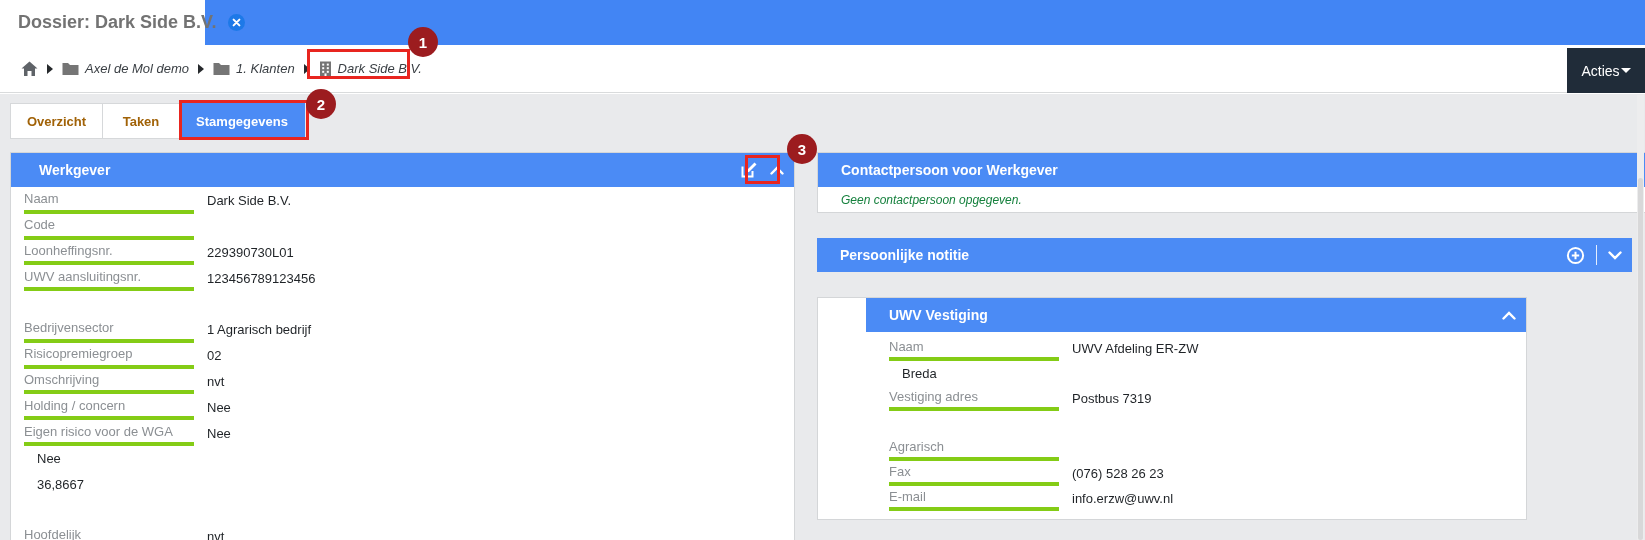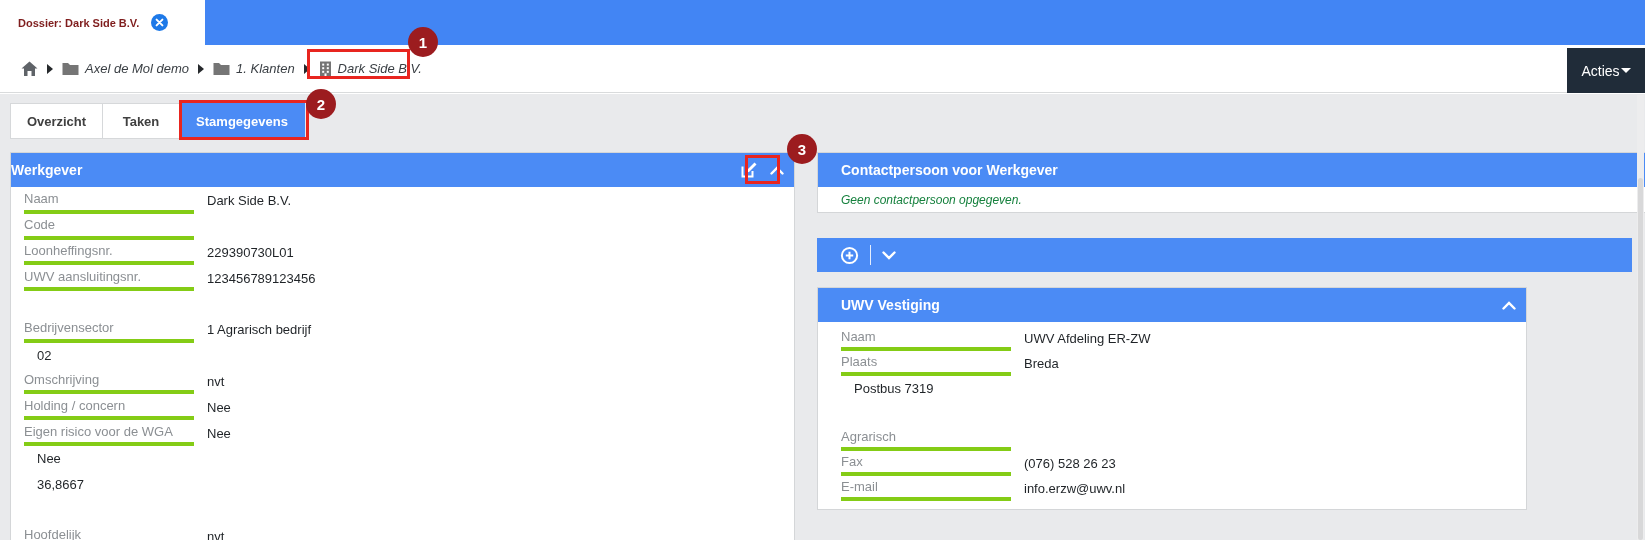--- a/index.html
+++ b/index.html
@@ -7,21 +7,21 @@
   body {
     position:relative; overflow:hidden; background:#ffffff;
     font-family:"Liberation Sans", sans-serif; -webkit-text-size-adjust:none;
   }
   
   .topbar { position:absolute; left:0; top:0; width:1645px; height:45px; background:#4285f4; }
   .window-tab {
     position:absolute; left:0; top:0; width:205px; height:45px; background:#ffffff;
     display:flex; align-items:center; padding:0 12px 0 18px; gap:12px;
   }
-  .window-tab .ttl { color:#7f1d1d; font-size:11px; font-weight:700; white-space:nowrap; }
+  .window-tab .ttl { color:#737373; font-size:18px; font-weight:700; white-space:nowrap; }
   .closeicon { width:17px; height:17px; flex:0 0 17px; cursor:pointer; }
   
   .crumbbar {
     position:absolute; left:0; top:45px; width:1645px; height:48px; background:#ffffff;
     border-bottom:1px solid #d9dbdc; display:flex; align-items:center; padding-left:21px;
   }
   .crumb { display:flex; align-items:center; gap:9px; }
   .crumb-item { display:flex; align-items:center; gap:6px; cursor:pointer;font-style:italic; }
   .crumb-label { font-size:13px; color:#3a3f44; white-space:nowrap; }
   .sep { width:0; height:0; border-left:6px solid #26292c; border-top:5px solid transparent; border-bottom:5px solid transparent; }
@@ -30,40 +30,40 @@
     color:#ffffff; font-size:14px; display:flex; align-items:center; justify-content:center; gap:1px; cursor:pointer;
   }
   .caret-down { width:0; height:0; border-top:5px solid #ffffff; border-left:5px solid transparent; border-right:5px solid transparent; }
   
   .content-bg { position:absolute; left:0; top:94px; width:1645px; height:446px; background:#e9eaec; }
   
   .tabs { position:absolute; left:10px; top:103px; display:flex; }
   .tab {
     height:36px; background:#ffffff; border:1px solid #d6d8da; margin-left:-1px;
     display:flex; align-items:center; justify-content:center;
-    color:#404040; font-size:13px; font-weight:700; cursor:pointer; white-space:nowrap;
+    color:#a16207; font-size:13px; font-weight:700; cursor:pointer; white-space:nowrap;
   }
   .tab:first-child { margin-left:0; }
   .tab.active { background:#4b8bf5; border-color:#4b8bf5; color:#ffffff; }
   .tab.t1 { width:93px; } .tab.t2 { width:78px; } .tab.t3 { width:126px; }
   
   .panel { position:absolute; background:#ffffff; border:1px solid #d4d6d8; }
   .phead {
     height:34px; background:#4b8bf5; display:flex; align-items:center;
     color:#ffffff; font-size:14px; font-weight:700;
   }
   .phead .ptitle { flex:1 1 auto; white-space:nowrap; }
   .hicons { display:flex; align-items:center; gap:11px; margin-right:10px; }
   .hicon { display:flex; align-items:center; justify-content:center; cursor:pointer; }
   .hdivider { width:1px; height:20px; background:rgba(255,255,255,.85); }
   .left-panel  { left:10px;  top:152px; width:785px; height:420px; }
-  .left-panel .phead  { padding-left:0; }
+  .left-panel .phead  { padding-left:28px; }
   .panel-a { left:817px; top:152px; width:962px; height:61px; }
   .panel-b { left:817px; top:238px; width:815px; height:34px; border:none; }
-  .panel-c { left:817px; top:287px; width:710px; height:223px; }
+  .panel-c { left:817px; top:297px; width:710px; height:223px;padding-left:48px; }
   .panel-a .phead, .panel-b .phead, .panel-c .phead { padding-left:23px; }
   .pbody-left  { padding:1px 0 0 13px; }
   .pbody-right { padding:4px 0 0 23px; }
   .empty-note { padding:6px 0 0 23px; font-size:12px; font-style:italic; color:#15803d; }
   
   .frow { display:flex; align-items:center; }
   .left-panel .frow { height:25.8px; }
   .panel-c .frow { height:25px; }
   .flabel {
     flex:0 0 170px; align-self:stretch; display:flex; align-items:center;
@@ -183,20 +183,21 @@
   </div>
       <div class="frow sp">
     <div class="flabel"></div>
     <div class="fvalue"></div>
   </div>
       <div class="frow">
     <div class="flabel">Bedrijvensector</div>
     <div class="fvalue">1 Agrarisch bedrijf</div>
   </div>
       <div class="frow">
+    <div class="flabel">Risicopremiegroep</div>
     <div class="fvalue">02</div>
   </div>
       <div class="frow">
     <div class="flabel">Omschrijving</div>
     <div class="fvalue">nvt</div>
   </div>
       <div class="frow">
     <div class="flabel">Holding / concern</div>
     <div class="fvalue">Nee</div>
   </div>
@@ -237,20 +238,21 @@
             <path d="M1.5 7.5 L7 2 L12.5 7.5" fill="none" stroke="#ffffff" stroke-width="2.4" stroke-linecap="round"></path>
           </svg>
       </span>
     </span>
   </div>
   <div class="empty-note">Geen contactpersoon opgegeven.</div>
 </div>
 
 <div class="panel panel-b">
   <div class="phead">
+    <span class="ptitle">Persoonlijke notitie</span>
     <span class="hicons">
       <span class="hicon">
         <svg width="19" height="19" viewBox="0 0 19 19">
             <circle cx="9.5" cy="9.5" r="7.6" fill="none" stroke="#ffffff" stroke-width="2"></circle>
             <path d="M9.5 5.8 V13.2 M5.8 9.5 H13.2" stroke="#ffffff" stroke-width="2"></path>
           </svg>
       </span>
       <span class="hdivider"></span>
       <span class="hicon">
         <svg width="14" height="9" viewBox="0 0 14 9">
@@ -271,24 +273,24 @@
           </svg>
       </span>
     </span>
   </div>
   <div class="pbody-right">
       <div class="frow">
     <div class="flabel">Naam</div>
     <div class="fvalue">UWV Afdeling ER-ZW</div>
   </div>
       <div class="frow">
-    <div class="flabel">Plaats</div>
     <div class="fvalue">Breda</div>
   </div>
       <div class="frow">
+    <div class="flabel">Vestiging adres</div>
     <div class="fvalue">Postbus 7319</div>
   </div>
       <div class="frow sp">
     <div class="flabel"></div>
     <div class="fvalue"></div>
   </div>
       <div class="frow">
     <div class="flabel">Agrarisch</div>
     <div class="fvalue"></div>
   </div>

